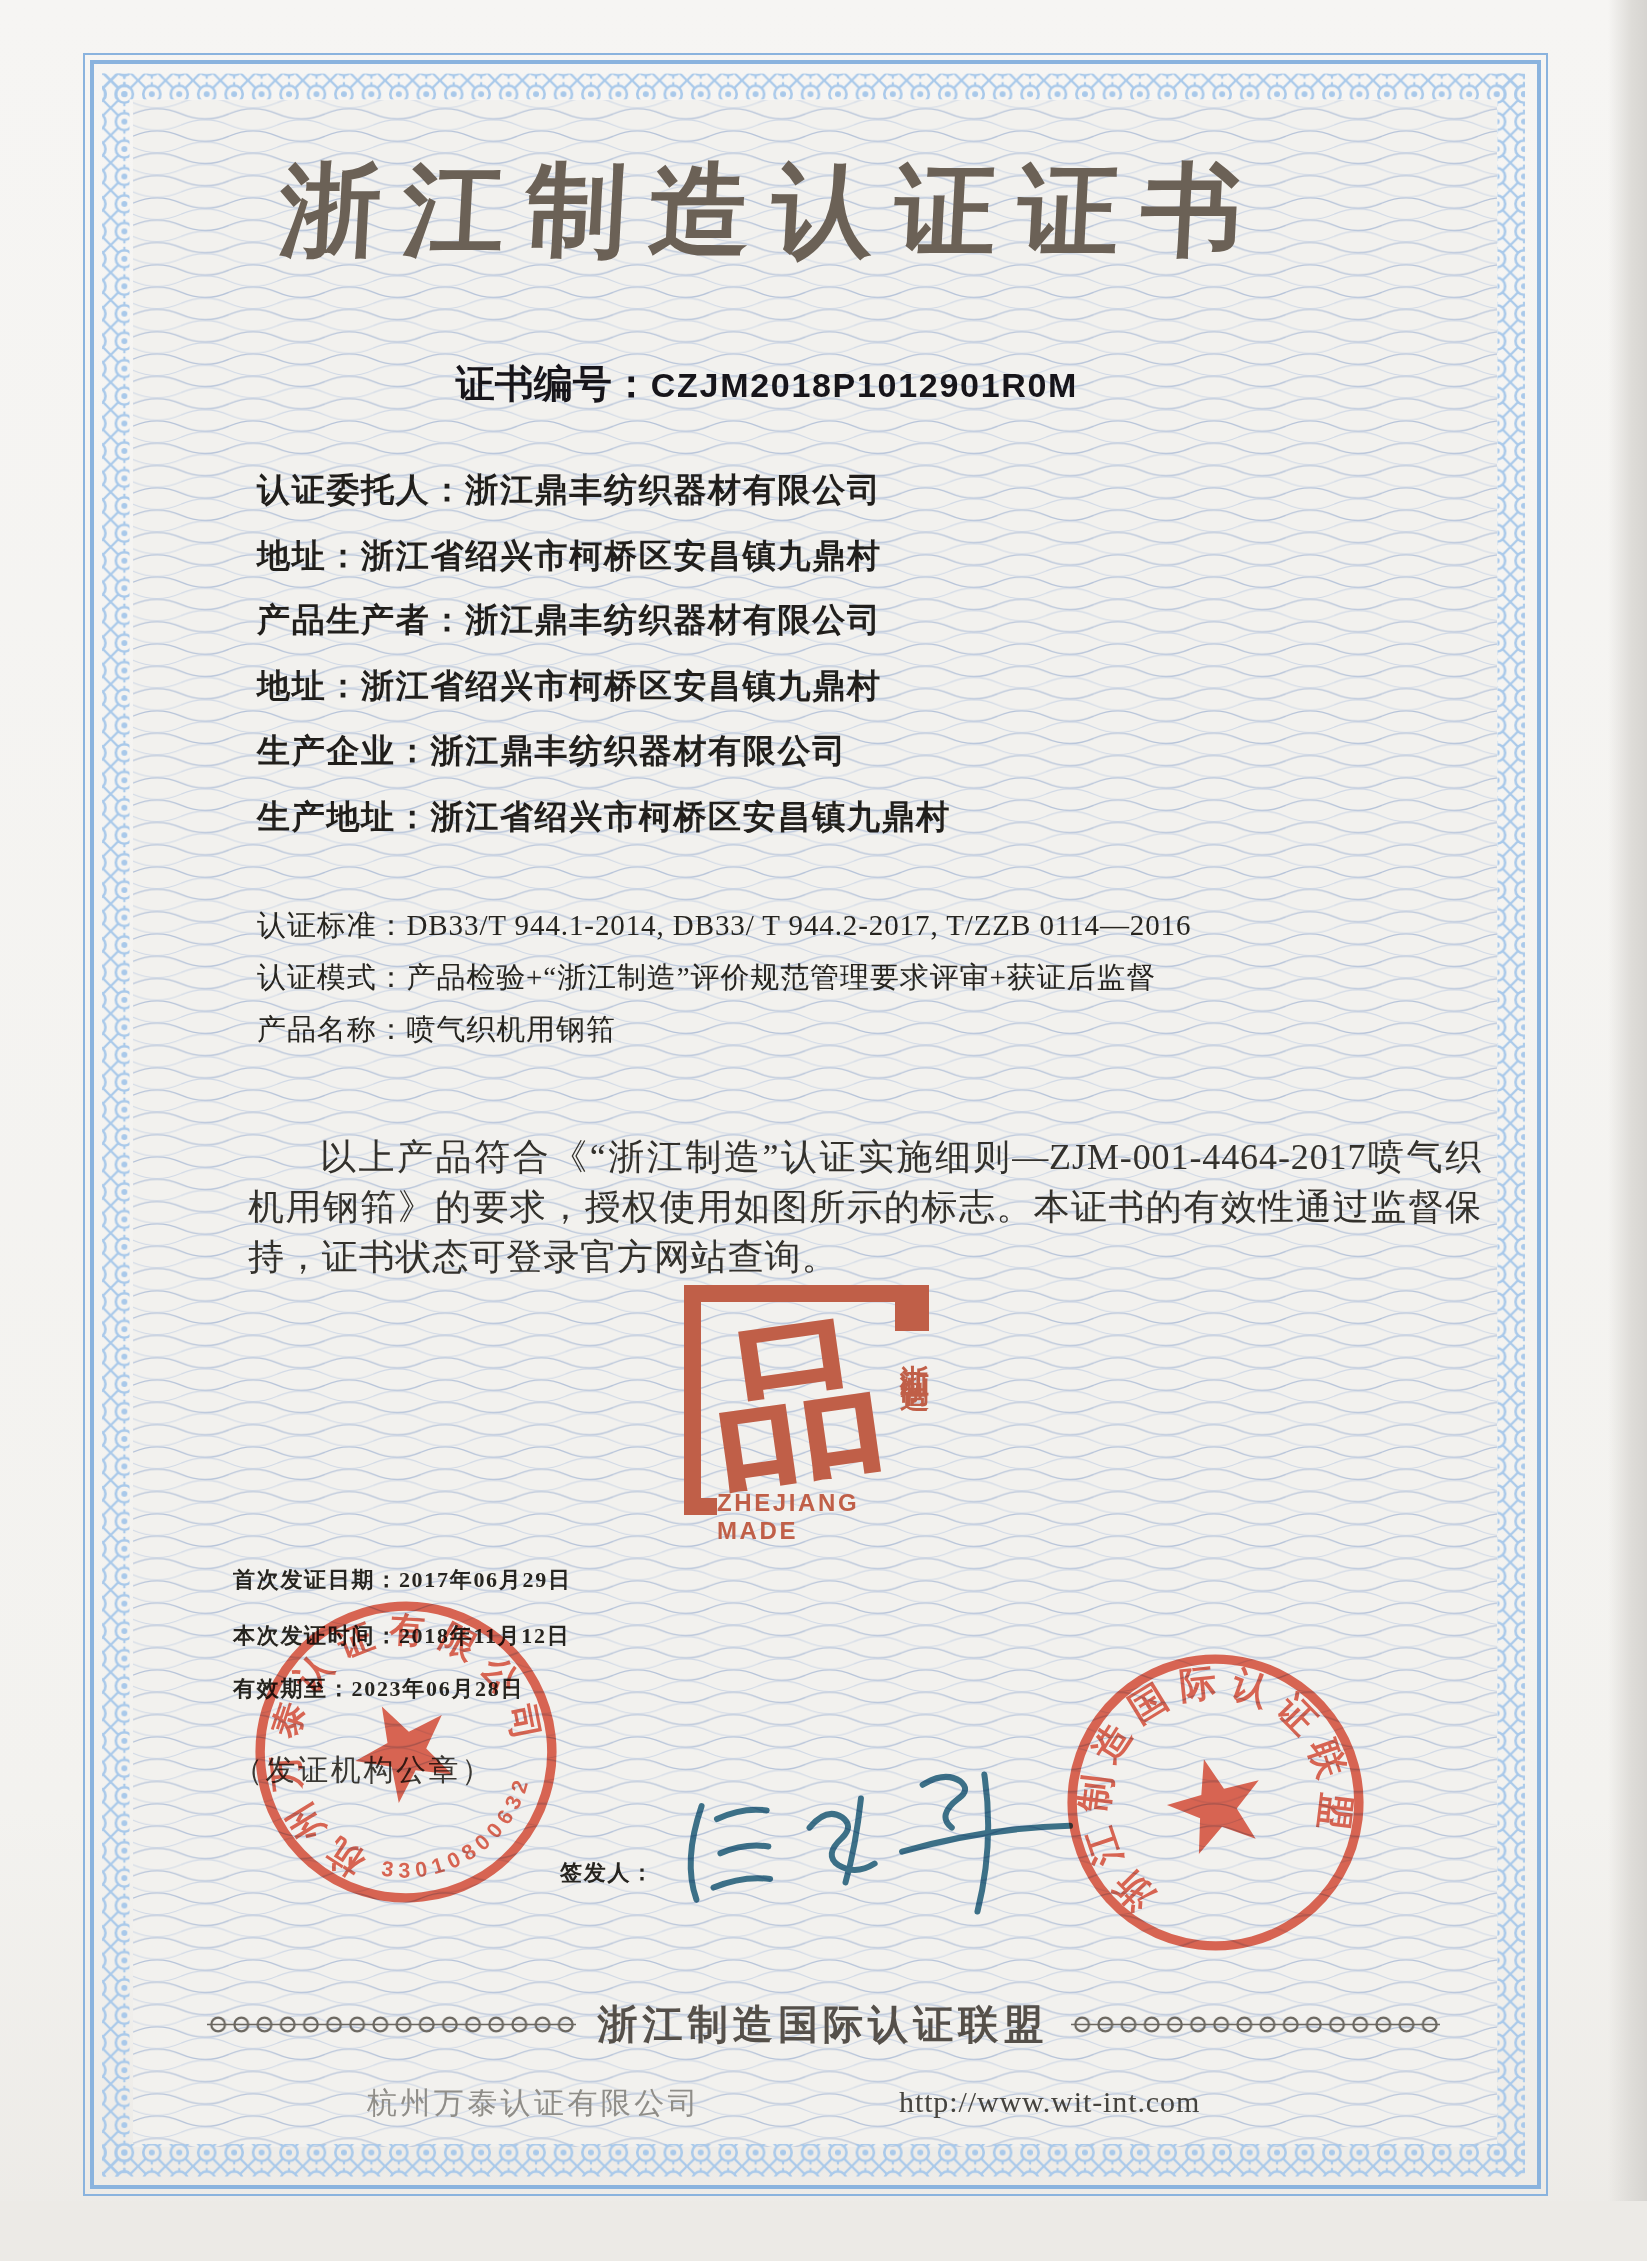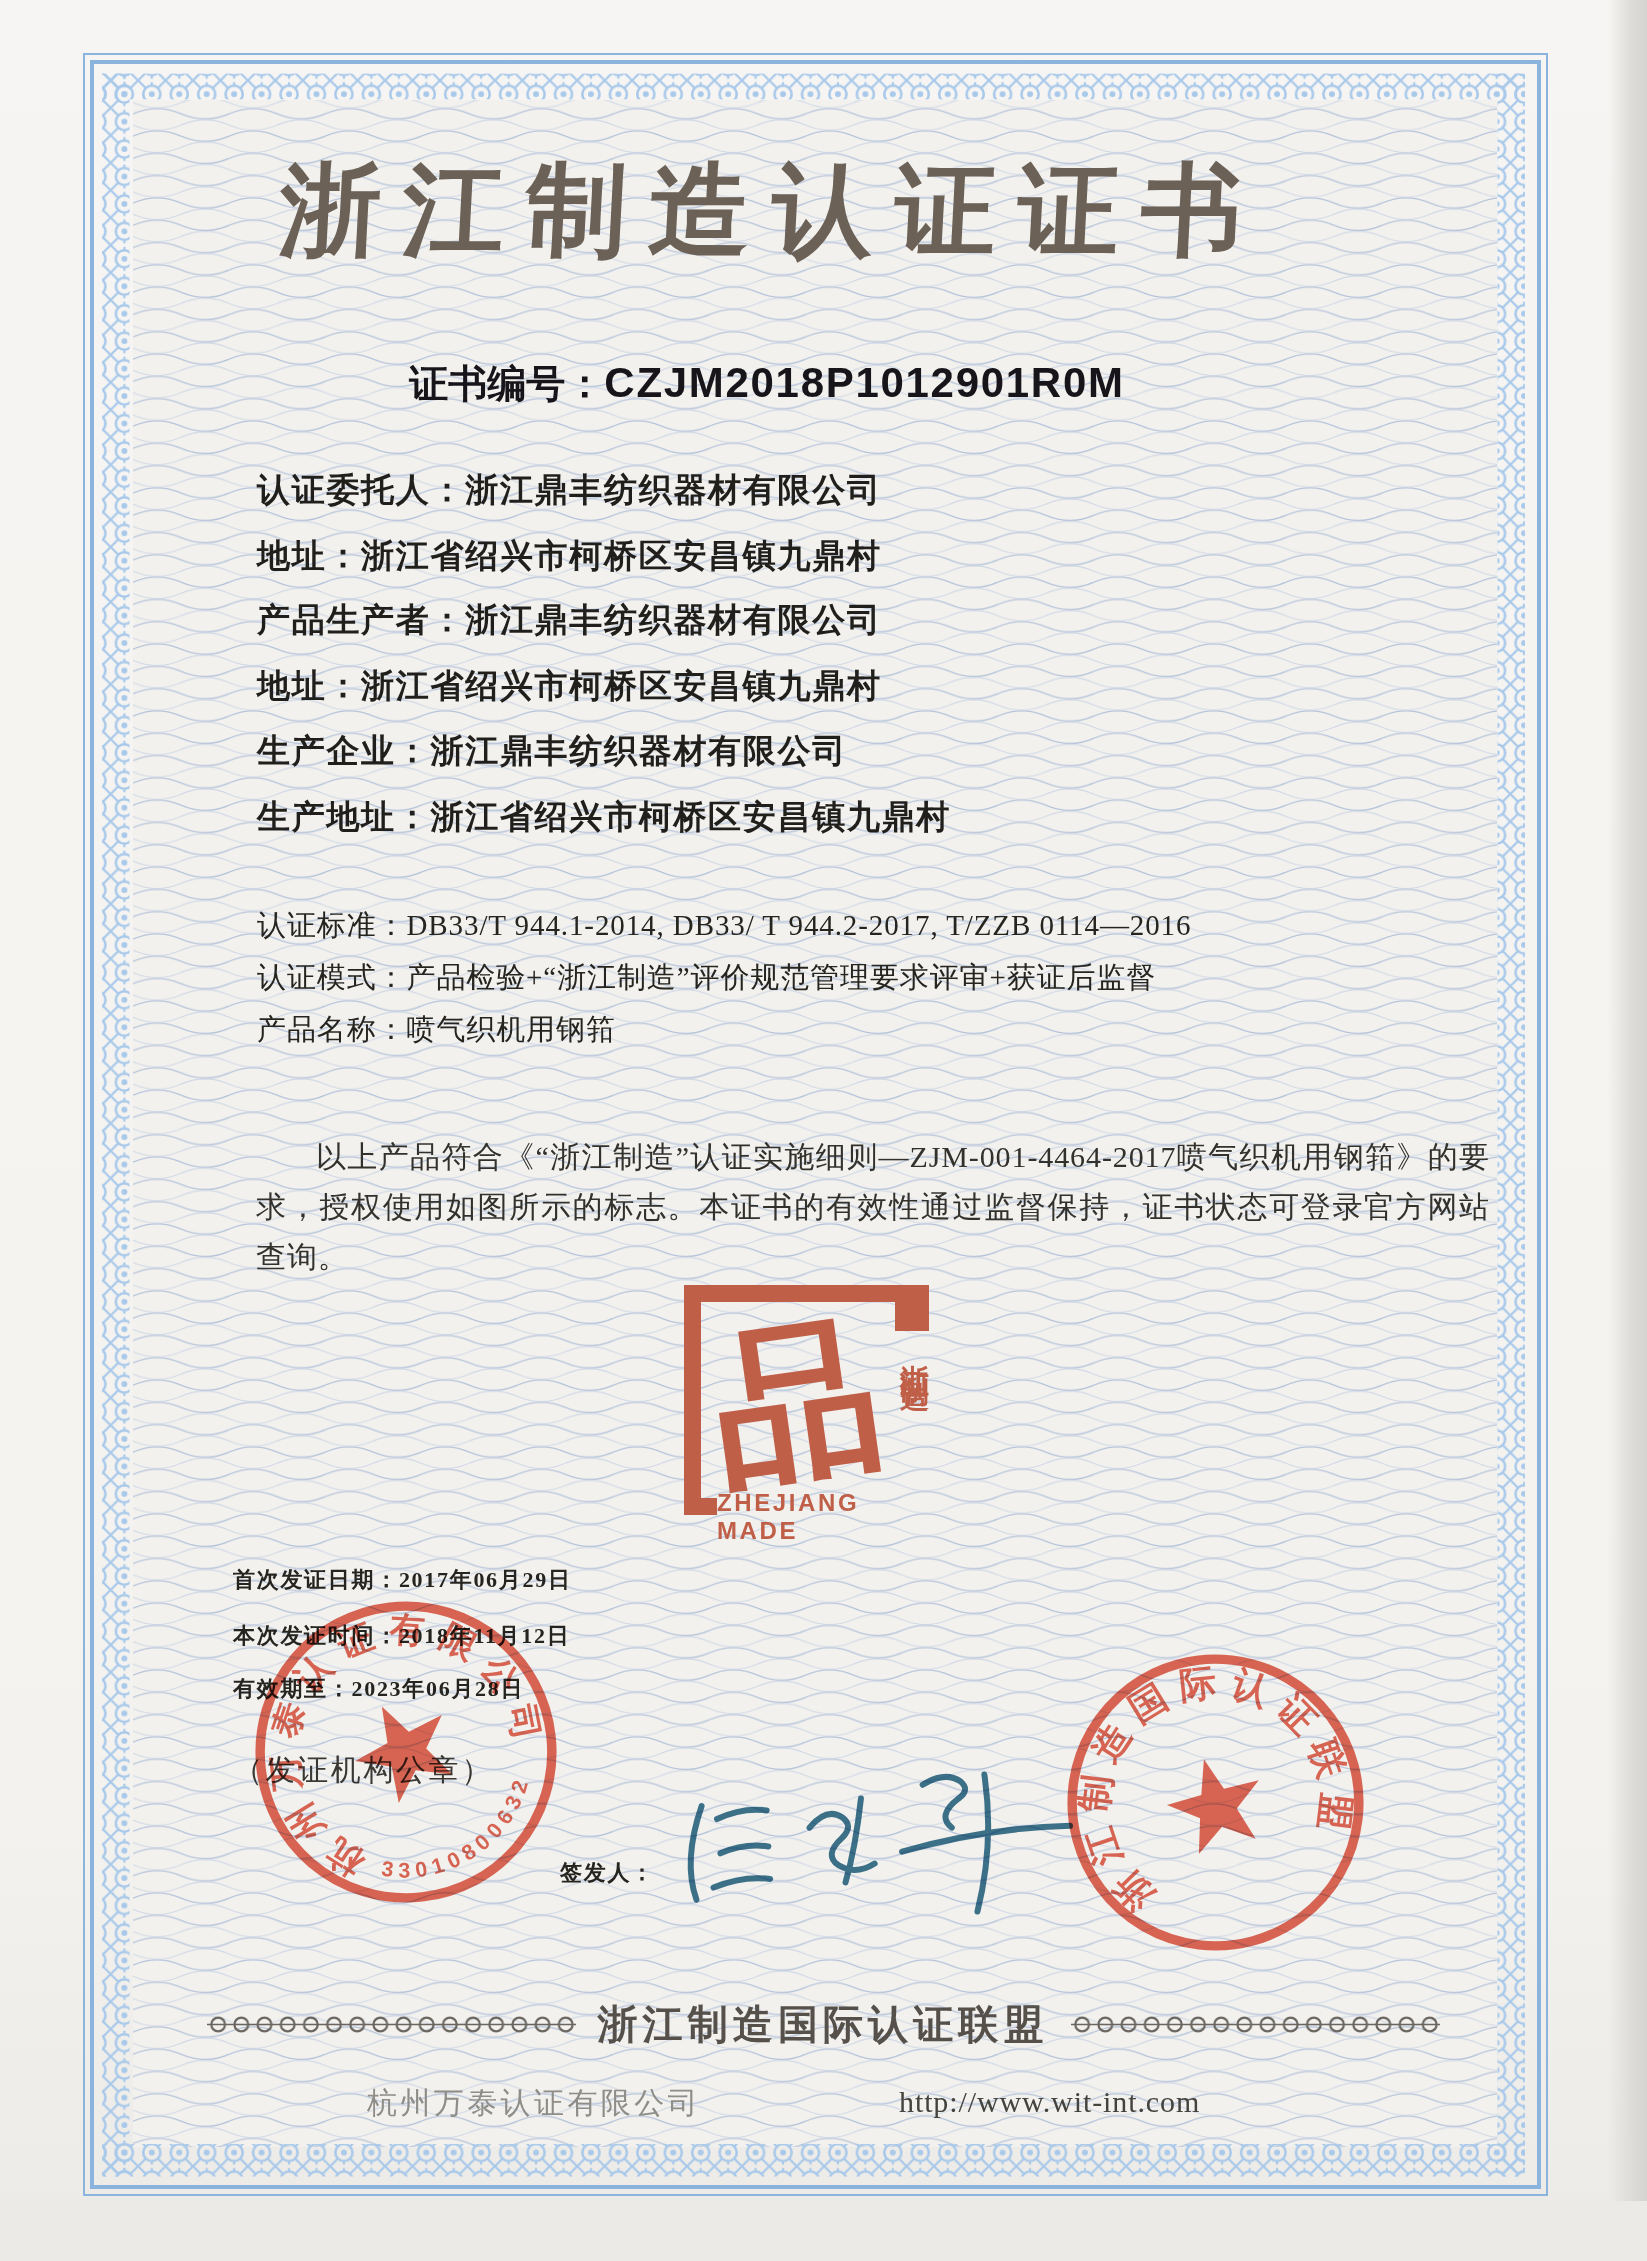--- a/index.html
+++ b/index.html
@@ -21,27 +21,27 @@
   .waves{position:absolute;left:133px;top:100px;width:1364px;height:2047px;z-index:1;}
 
   .abs{position:absolute;z-index:3;}
 
   .title{left:137px;top:144px;width:1338px;text-align:center;
          font-size:101px;font-weight:bold;color:#6b6156;letter-spacing:22px;
          transform:skewX(-3deg) translateX(-34px);}
   .certno{left:137px;top:357px;width:1338px;text-align:center;color:#17151a;
           transform:translateX(-39px);}
   .certno .lbl{font-size:39px;font-weight:bold;font-family:"Liberation Sans",sans-serif;}
-  .certno .val{font-size:42px;font-weight:bold;font-family:"Liberation Sans",sans-serif;letter-spacing:1.7px;}
+  .certno .val{font-size:34px;font-weight:bold;font-family:"Liberation Sans",sans-serif;letter-spacing:1.7px;}
 
   .fieldline{left:257px;width:1115px;font-size:33px;font-weight:bold;color:#211f1c;
              letter-spacing:1.7px;}
   .specline{left:257px;width:1235px;font-size:29px;font-weight:normal;color:#26241f;
             letter-spacing:0.9px;}
-  .statement{left:256px;top:1132px;width:1234px;font-size:30px;color:#33312c;
+  .statement{left:248px;top:1132px;width:1234px;font-size:36px;color:#33312c;
              line-height:50px;text-indent:2em;text-align:justify;letter-spacing:0.9px;}
 
   .dateline{left:233px;width:686px;font-size:22px;font-weight:bold;color:#26241f;letter-spacing:1.7px;}
   .sealnote{left:233px;top:1750px;font-size:30px;color:#3a3833;letter-spacing:2.6px;}
   .issuer{left:560px;top:1858px;font-size:22px;font-weight:bold;color:#26241f;letter-spacing:1.7px;}
 
   
   .logo{position:absolute;left:684px;top:1278px;width:250px;height:257px;z-index:3;}
   .logo .bar{position:absolute;background:#c05f48;}
   .logo .mark{position:absolute;left:13.7px;top:31px;width:197px;height:189px;

